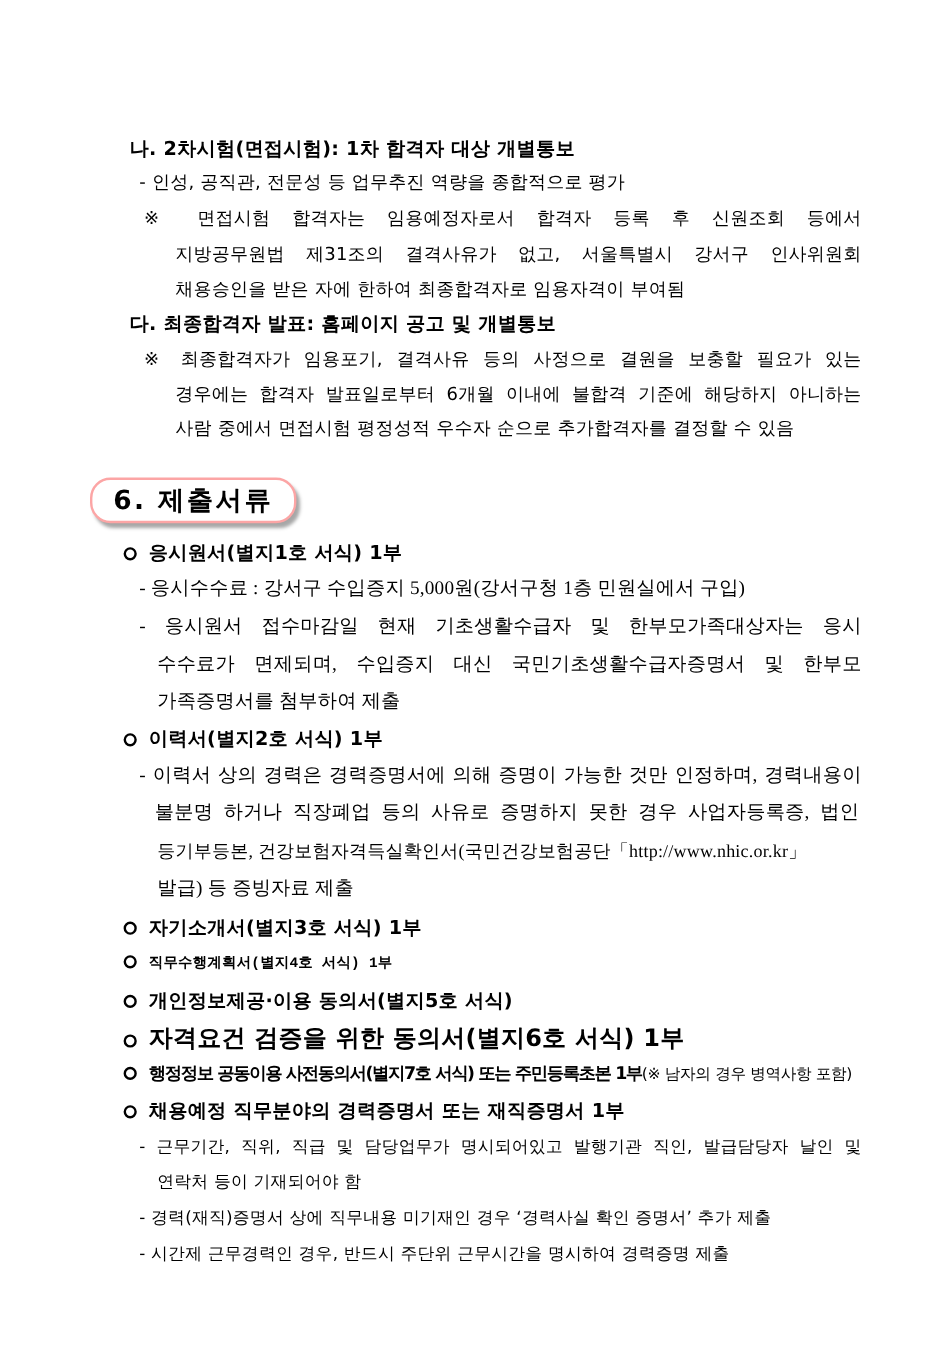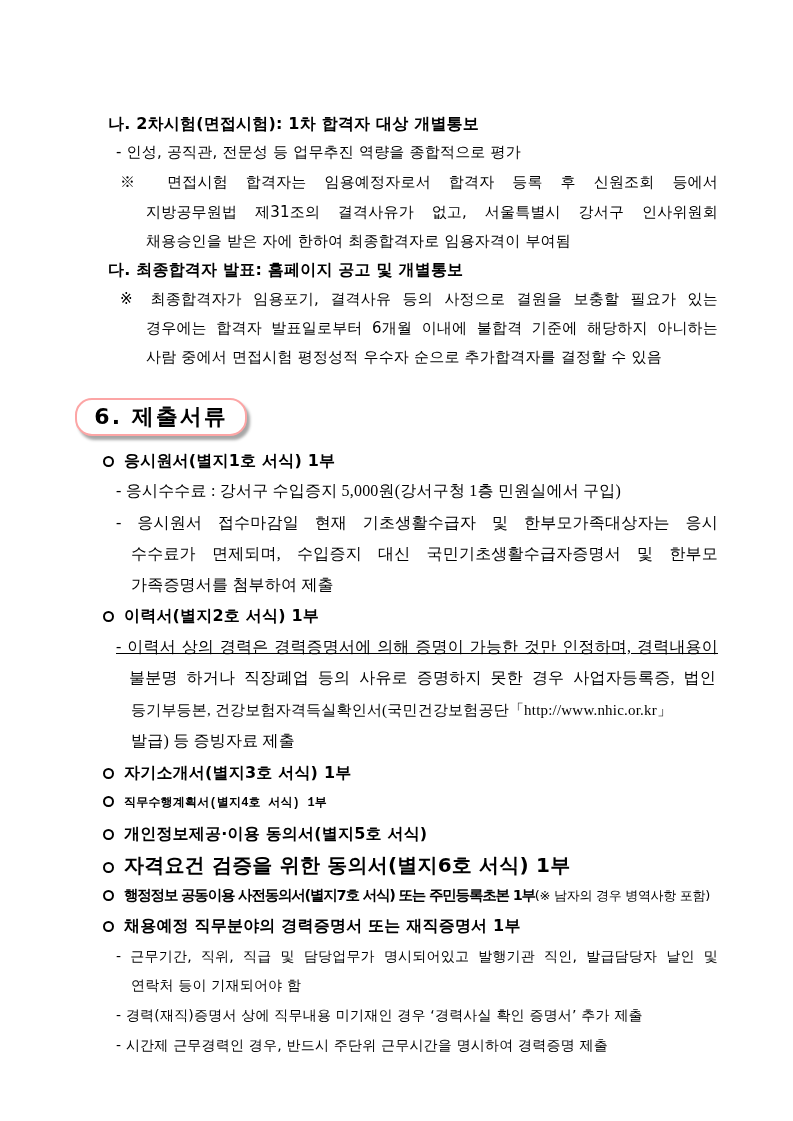--- a/index.html
+++ b/index.html
@@ -30,21 +30,21 @@
     .note-small { font-size:13px; font-weight:normal; letter-spacing:-0.3px; }
     .condensed { letter-spacing:-1.2px; font-size:14.5px; }
   </style>
 </head>
 <body>
 
 <div class="page">
 
   <div class="line bold" style="left:108px; top:114px; font-size:16px;">나. 2차시험(면접시험): 1차 합격자 대상 개별통보</div>
   <div class="line" style="left:116px; top:142px;">- 인성, 공직관, 전문성 등 업무추진 역량을 종합적으로 평가</div>
-  <div class="line justify" style="left:120px; top:172px; width:598px;font-family:Liberation Serif, serif;">※ 면접시험 합격자는 임용예정자로서 합격자 등록 후 신원조회 등에서</div>
+  <div class="line justify" style="left:120px; top:172px; width:598px;">※ 면접시험 합격자는 임용예정자로서 합격자 등록 후 신원조회 등에서</div>
   <div class="line justify" style="left:146px; top:202px; width:572px;">지방공무원법 제31조의 결격사유가 없고, 서울특별시 강서구 인사위원회</div>
   <div class="line" style="left:146px; top:231px;">채용승인을 받은 자에 한하여 최종합격자로 임용자격이 부여됨</div>
 
   <div class="line bold" style="left:108px; top:260px; font-size:16px;">다. 최종합격자 발표: 홈페이지 공고 및 개별통보</div>
   <div class="line justify" style="left:120px; top:289px; width:598px;">※ 최종합격자가 임용포기, 결격사유 등의 사정으로 결원을 보충할 필요가 있는</div>
   <div class="line justify" style="left:146px; top:318px; width:572px;">경우에는 합격자 발표일로부터 6개월 이내에 불합격 기준에 해당하지 아니하는</div>
   <div class="line" style="left:146px; top:347px;">사람 중에서 면접시험 평정성적 우수자 순으로 추가합격자를 결정할 수 있음</div>
 
   <div class="section-box">
     <span>6. 제출서류</span>
@@ -54,21 +54,21 @@
     <span class="circle-bullet"></span><span>응시원서(별지1호 서식) 1부</span>
   </div>
   <div class="line serif" style="left:116px; top:481px;">- 응시수수료 : 강서구 수입증지 5,000원(강서구청 1층 민원실에서 구입)</div>
   <div class="line serif justify" style="left:116px; top:513px; width:602px;">- 응시원서 접수마감일 현재 기초생활수급자 및 한부모가족대상자는 응시</div>
   <div class="line serif justify" style="left:131px; top:544px; width:587px;">수수료가 면제되며, 수입증지 대신 국민기초생활수급자증명서 및 한부모</div>
   <div class="line serif" style="left:131px; top:575px;">가족증명서를 첨부하여 제출</div>
 
   <div class="line bold" style="left:103px; top:606px; font-size:16px;">
     <span class="circle-bullet"></span><span>이력서(별지2호 서식) 1부</span>
   </div>
-  <div class="line serif justify" style="left:116px; top:637px; width:602px;text-decoration:underline;">- 이력서 상의 경력은 경력증명서에 의해 증명이 가능한 것만 인정하며, 경력내용이</div>
+  <div class="line serif justify" style="left:116px; top:637px; width:602px;">- 이력서 상의 경력은 경력증명서에 의해 증명이 가능한 것만 인정하며, 경력내용이</div>
   <div class="line serif justify" style="left:129px; top:668px; width:587px;">불분명 하거나 직장폐업 등의 사유로 증명하지 못한 경우 사업자등록증, 법인</div>
   <div class="line serif" style="left:131px; top:700px; font-size:15px;">등기부등본,   건강보험자격득실확인서(국민건강보험공단「http://www.nhic.or.kr」</div>
   <div class="line serif" style="left:131px; top:731px;">발급) 등 증빙자료 제출</div>
 
   <div class="line bold" style="left:103px; top:763px; font-size:16px;">
     <span class="circle-bullet"></span><span>자기소개서(별지3호 서식) 1부</span>
   </div>
   <div class="line bold" style="left:103px; top:793px; font-size:12px;font-family:Liberation Mono, monospace;">
     <span class="circle-bullet"></span><span>직무수행계획서(별지4호 서식) 1부</span>
   </div>

